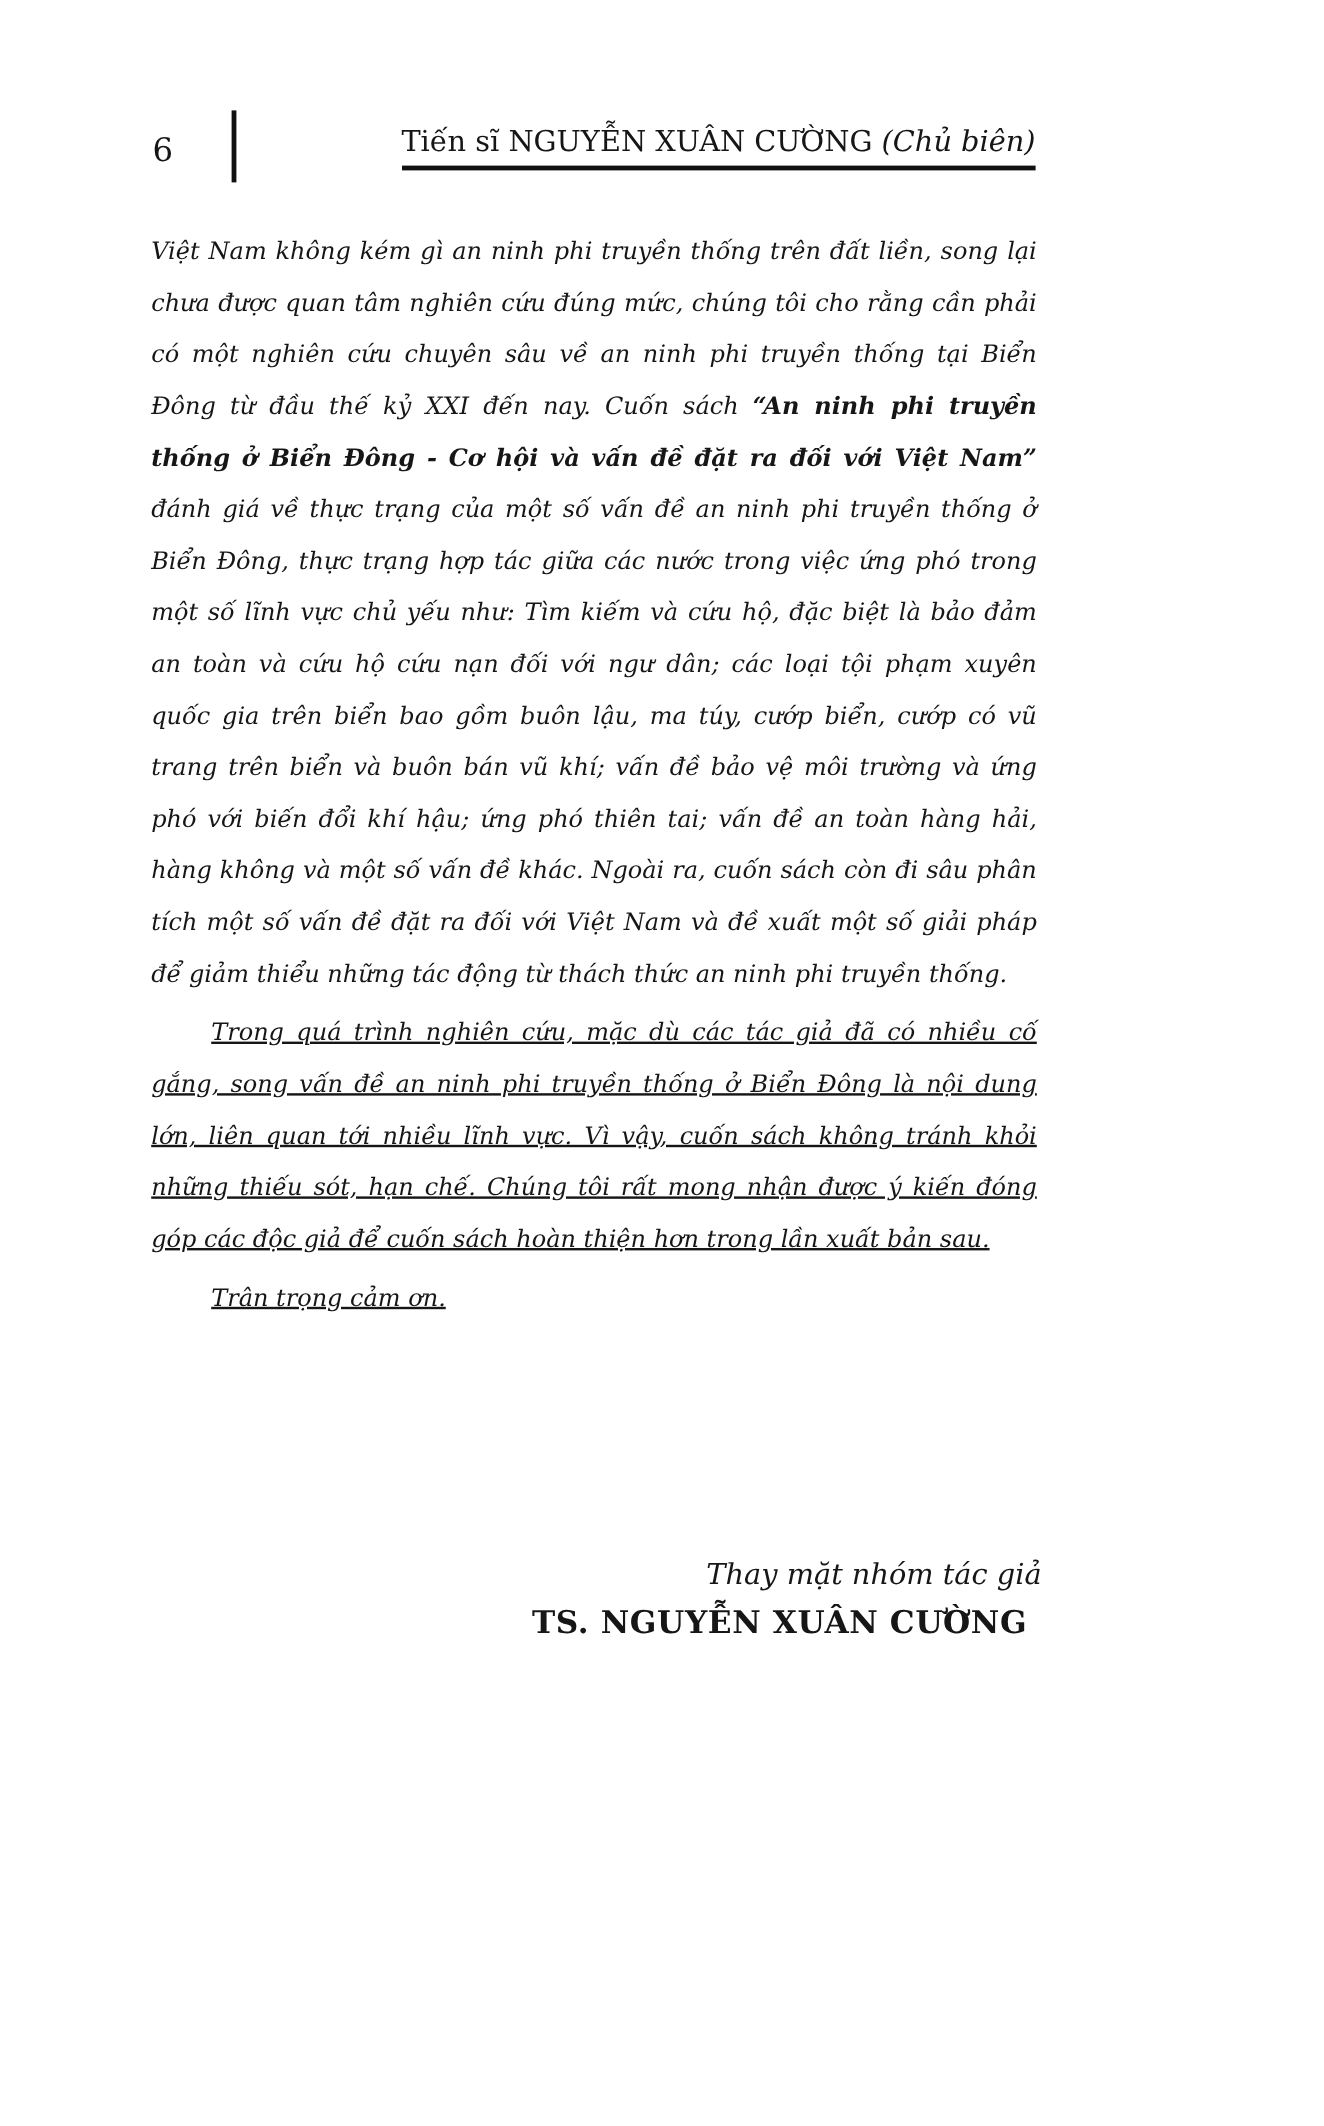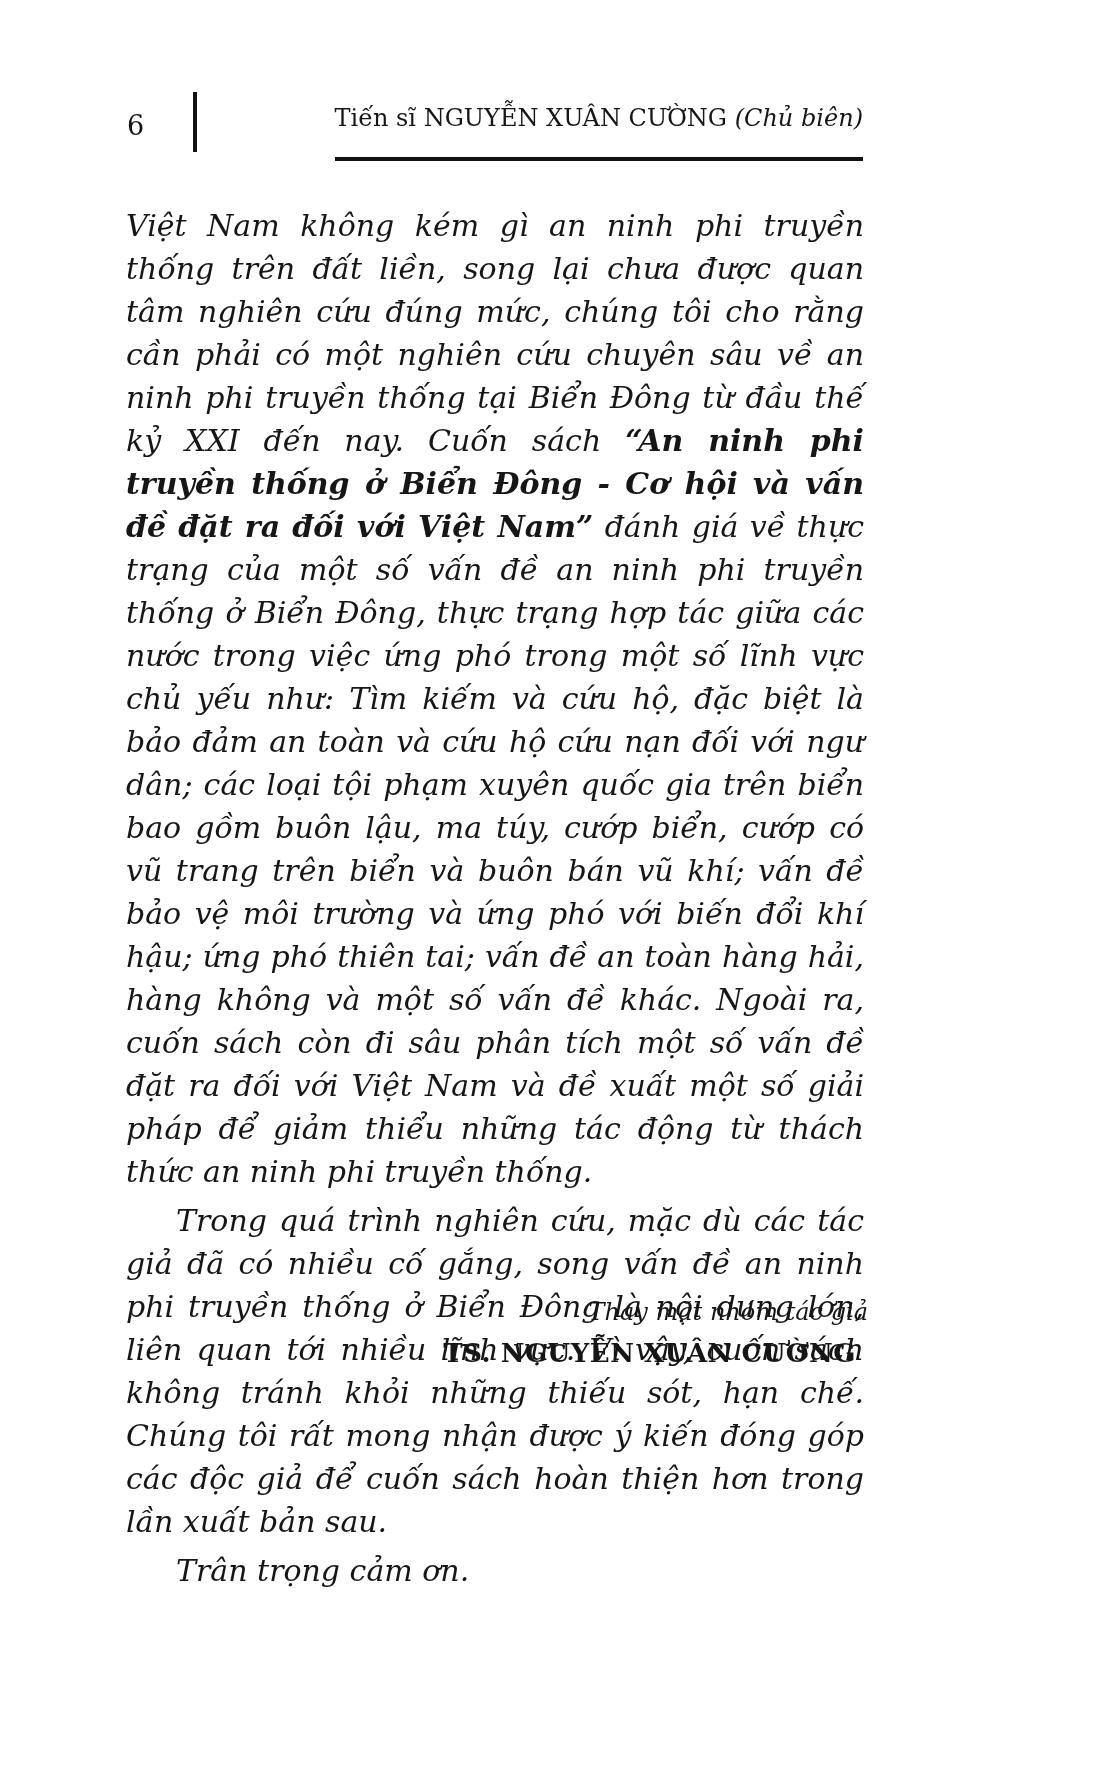--- a/index.html
+++ b/index.html
@@ -32,42 +32,43 @@
     width: 4px;
     height: 60px;
     background: #111111;
   }
   .running-title {
     position: absolute;
     top: 104px;
     right: 240px;
     font-size: 24px;
     white-space: nowrap;
-    padding-bottom: 25px;
+    padding-bottom: 6px;
     border-bottom: 4px solid #111111;
   }
   .running-title .suffix {
     font-style: italic;
   }
   
   .body-text {
     position: absolute;
     left: 126px;
-    top: 204px;
+    top: 188px;
     width: 738px;
     font-style: italic;
-    font-size: 30px;
+    font-size: 20px;
     line-height: 43px;
     text-align: justify;
   }
   .body-text p {
     margin: 0;
   }
   .body-text p.indent {
     text-indent: 50px;
+    text-decoration: underline;
   }
   .body-text p + p {
     margin-top: 6px;
   }
   .bold-title {
     font-weight: bold;
   }
   
   .signature {
     position: absolute;

